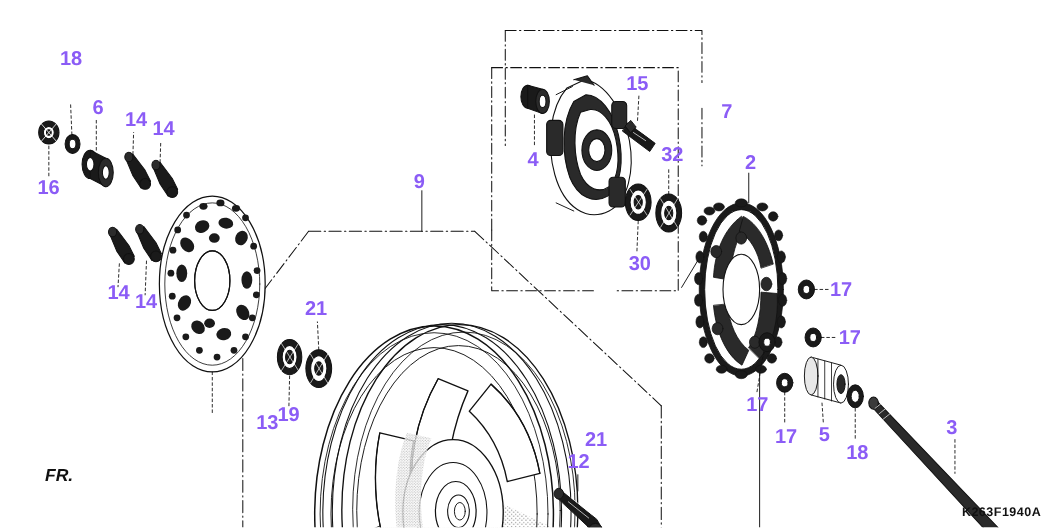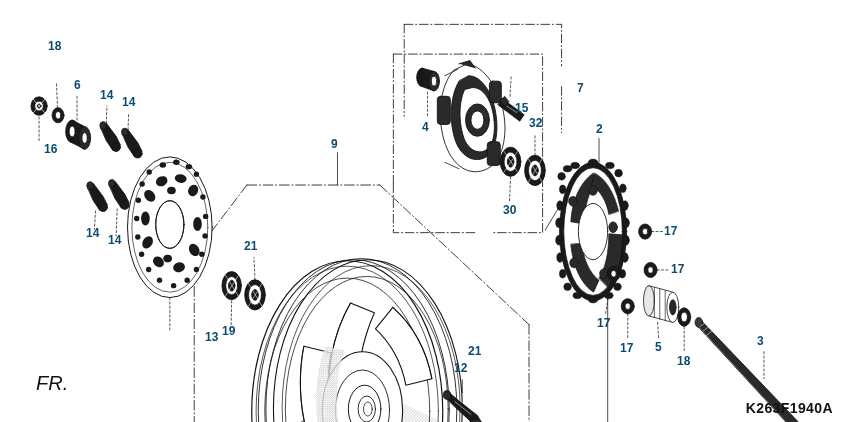--- a/index.html
+++ b/index.html
@@ -1,26 +1,26 @@
 <!DOCTYPE html>
 <html><head>
 <meta charset="utf-8">
 <style>
   html,body{margin:0;padding:0;background:#ffffff;}
   body{width:841px;height:422px;overflow:hidden;
        font-family:"Liberation Sans","DejaVu Sans",sans-serif;}
   #stage{position:relative;width:841px;height:422px;background:#fff;}
   svg#diagram{position:absolute;left:0;top:0;width:841px;height:422px;}
-  .lbl{position:absolute;font-size:12px;font-weight:700;color:#0c4a6e;
+  .lbl{position:absolute;font-size:16px;font-weight:700;color:#8b5cf6;
        font-family:"Liberation Sans","DejaVu Sans",sans-serif;
        line-height:1;white-space:nowrap;letter-spacing:0px;}
-  .partno{position:absolute;right:8px;bottom:6px;font-size:14px;
+  .partno{position:absolute;right:8px;bottom:6px;font-size:10px;
           font-weight:700;color:#111;letter-spacing:.4px;
           font-family:"Liberation Sans","DejaVu Sans",sans-serif;}
-  .frtxt{position:absolute;font-size:20px;font-weight:400;font-style:italic;
+  .frtxt{position:absolute;font-size:14px;font-weight:700;font-style:italic;
          color:#111;font-family:"Liberation Sans","DejaVu Sans",sans-serif;}
 </style>
 </head>
 <body>
 
 <div id="stage">
 
 <svg id="diagram" viewBox="0 0 1550 780" preserveAspectRatio="none">
   <defs>
     <pattern id="halftone" width="5" height="5" patternUnits="userSpaceOnUse">
@@ -467,22 +467,22 @@
 <div class="lbl" style="left:577px;top:82px;">7</div>
 
 <div class="lbl" style="left:331px;top:138px;">9</div>
 
 <div class="lbl" style="left:454px;top:362px;text-align:center;">12</div>
 <div class="lbl" style="left:161px;top:331px;margin-left:44px;">13</div>
 <div class="lbl" style="left:100px;top:89px;">14</div>
 <div class="lbl" style="left:122px;top:96px;">14</div>
 <div class="lbl" style="left:86px;top:227px;">14</div>
 <div class="lbl" style="left:108px;top:234px;">14</div>
-<div class="lbl" style="left:515px;top:60px;margin-top:42px;">15</div>
-<div class="lbl" style="left:44px;top:143px;">16</div>
+<div class="lbl" style="left:501px;top:60px;">15</div>
+<div class="lbl" style="left:30px;top:143px;">16</div>
 <div class="lbl" style="left:664px;top:225px;">17</div>
 <div class="lbl" style="left:671px;top:263px;">17</div>
 <div class="lbl" style="left:597px;top:317px;">17</div>
 <div class="lbl" style="left:620px;top:342px;">17</div>
 <div class="lbl" style="left:48px;top:40px;">18</div>
 <div class="lbl" style="left:677px;top:355px;">18</div>
 <div class="lbl" style="left:222px;top:325px;">19</div>
 <div class="lbl" style="left:503px;top:204px;">30</div>
 <div class="lbl" style="left:244px;top:240px;">21</div>
 <div class="lbl" style="left:468px;top:345px;">21</div>

